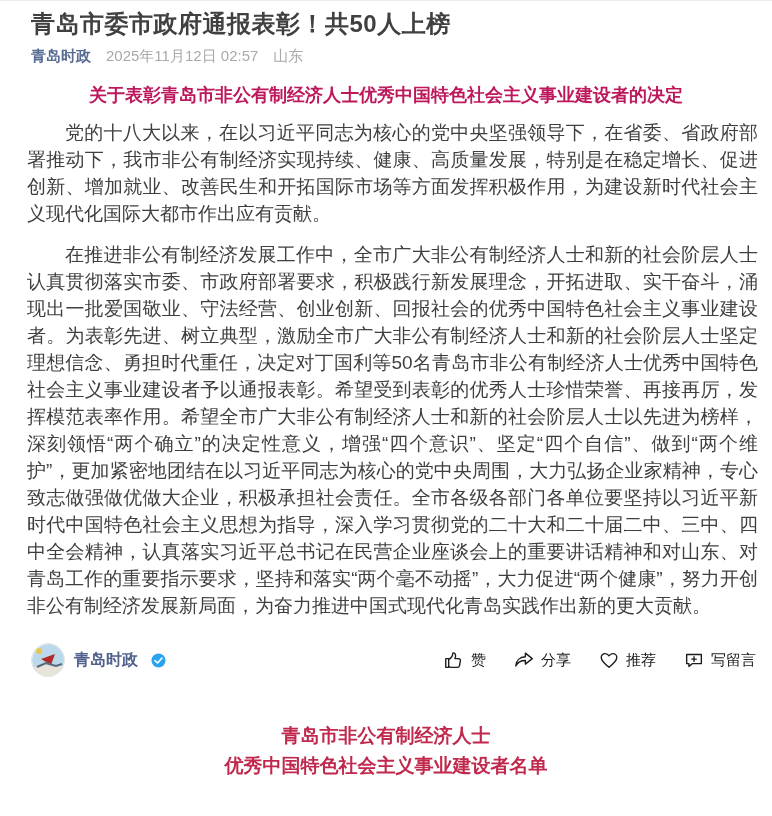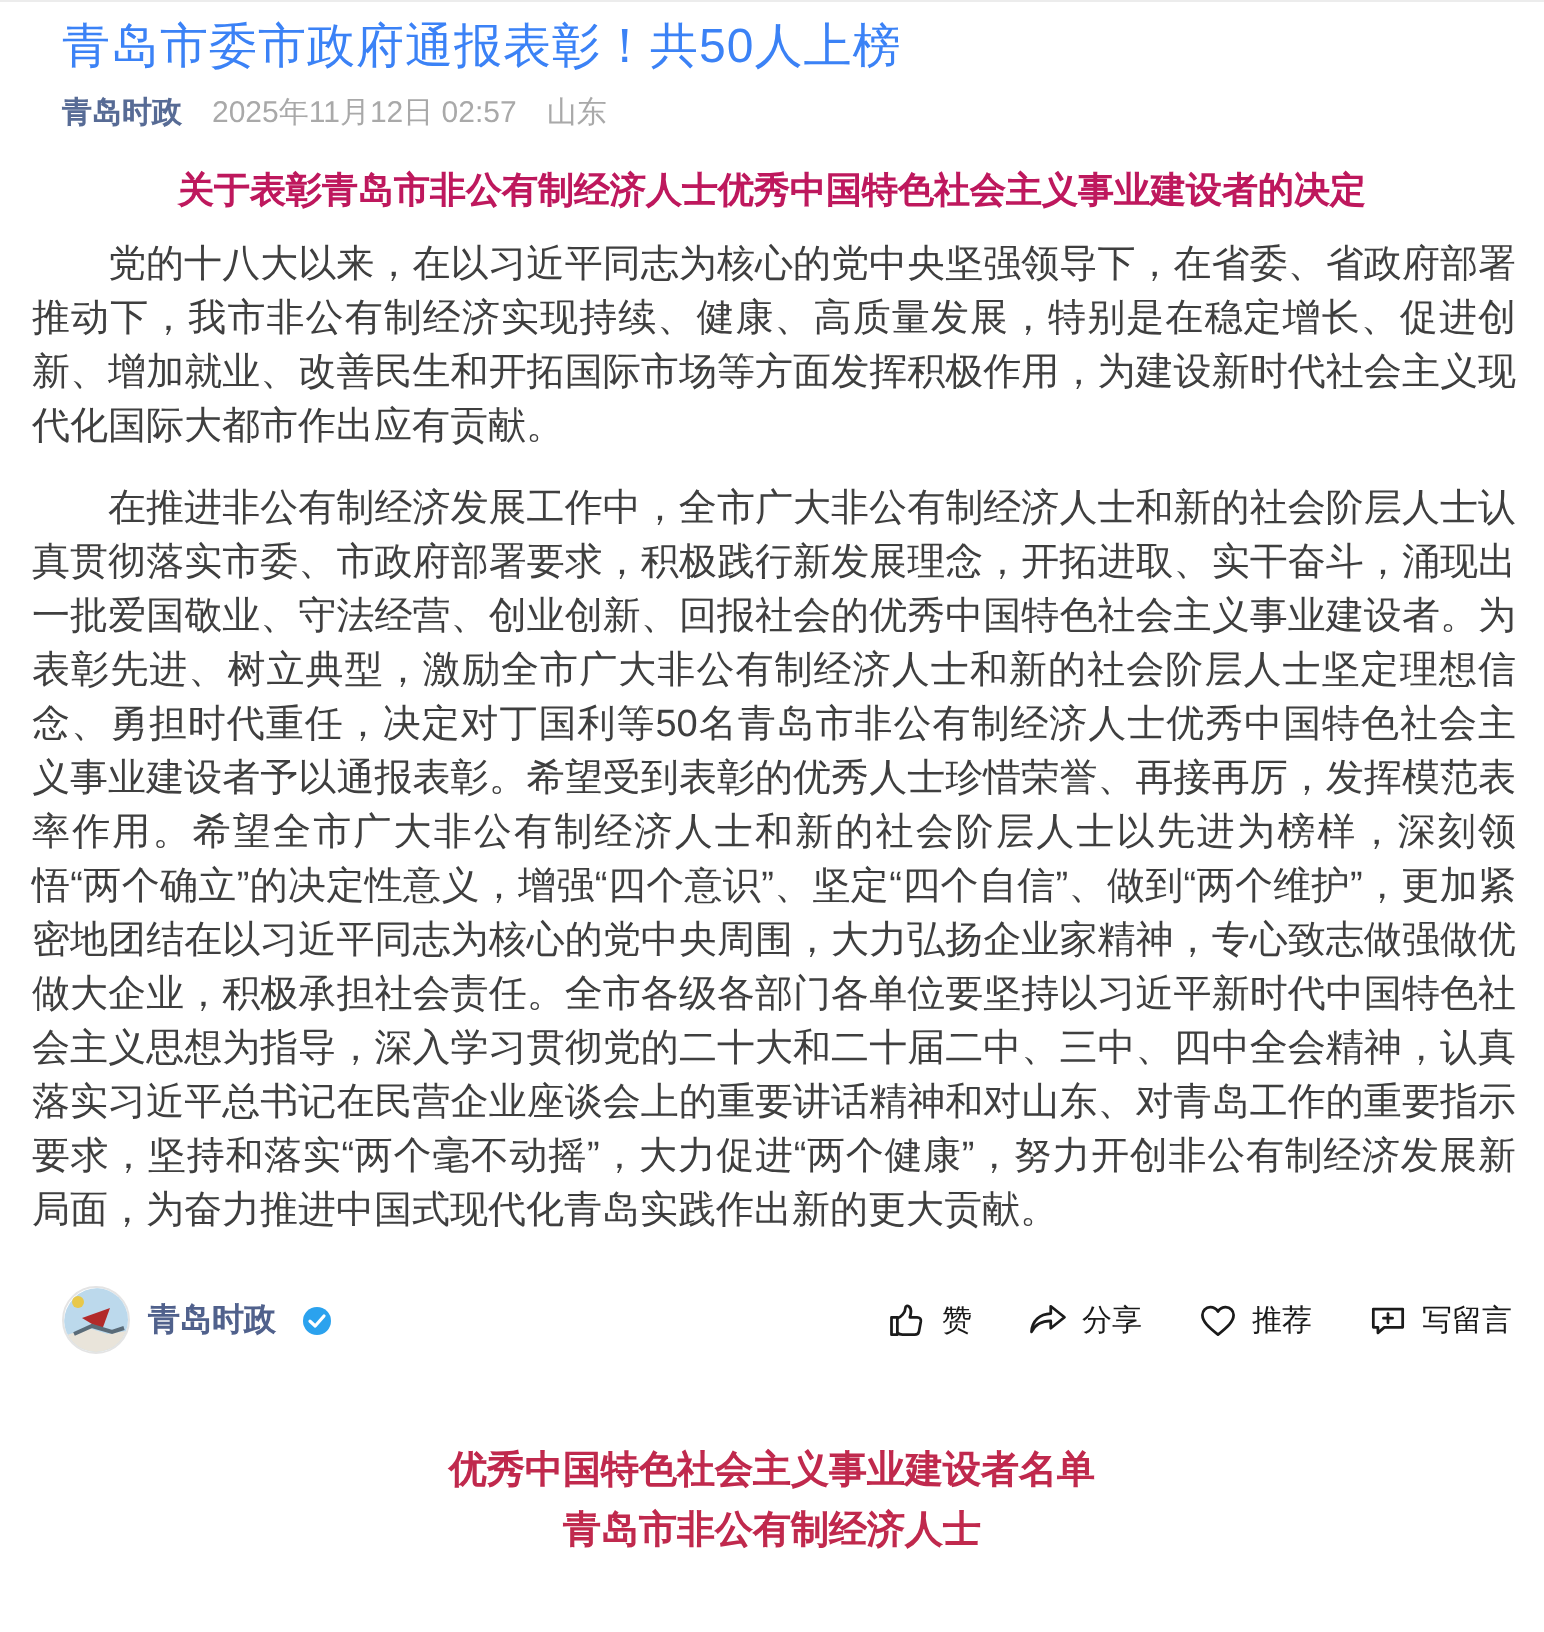--- a/index.html
+++ b/index.html
@@ -14,38 +14,38 @@
     width: 772px; height: 816px;
     border-top: 1px solid #ececec;
     background: #fff;
     position: relative;
   }
   
   .header { padding: 9px 31px 0 31px; }
   .article-title {
     margin: 0 0 9px 0;
     font-size: 24px; line-height: 28px;
-    font-weight: normal; color: #3b82f6;
+    font-weight: bold; color: #404040;
     letter-spacing: 0.5px;
   }
   .byline {
     display: flex; align-items: center; gap: 15px;
     font-size: 15px; color: #a9a9a9;
   }
   .byline .account { color: #576b95; font-weight: 600; cursor: pointer; }
   
   .content { padding: 0 14px; }
   .decision-heading {
     margin: 17px 0 2px 0;
     text-align: center;
     font-size: 18px; font-weight: bold;
     color: #be185d;
   }
   .para {
-    margin: 12px 0 14px 2px;
+    margin: 12px 0 14px 13px;
     font-size: 19px; line-height: 27px;
     color: #3f3f3f;
     text-align: justify;
     text-indent: 2em;
   }
   
   .author-bar {
     display: flex; align-items: center; justify-content: space-between;
     padding: 10px 16px 0 31px;
   }
@@ -146,17 +146,17 @@
             <path d="M4 6 h16 v10 h-10 l-3.5 3 v-3 H4 Z"></path>
             <path d="M12 8.5 v5 M9.5 11 h5"></path>
           </svg>
         </span>
         <span>写留言</span>
       </button>
     </div>
   </div>
 
   <div class="list-heading">
+    <div>青岛市非公有制经济人士</div>
     <div>优秀中国特色社会主义事业建设者名单</div>
-    <div>青岛市非公有制经济人士</div>
   </div>
 
 </div>
 
 </body></html>

